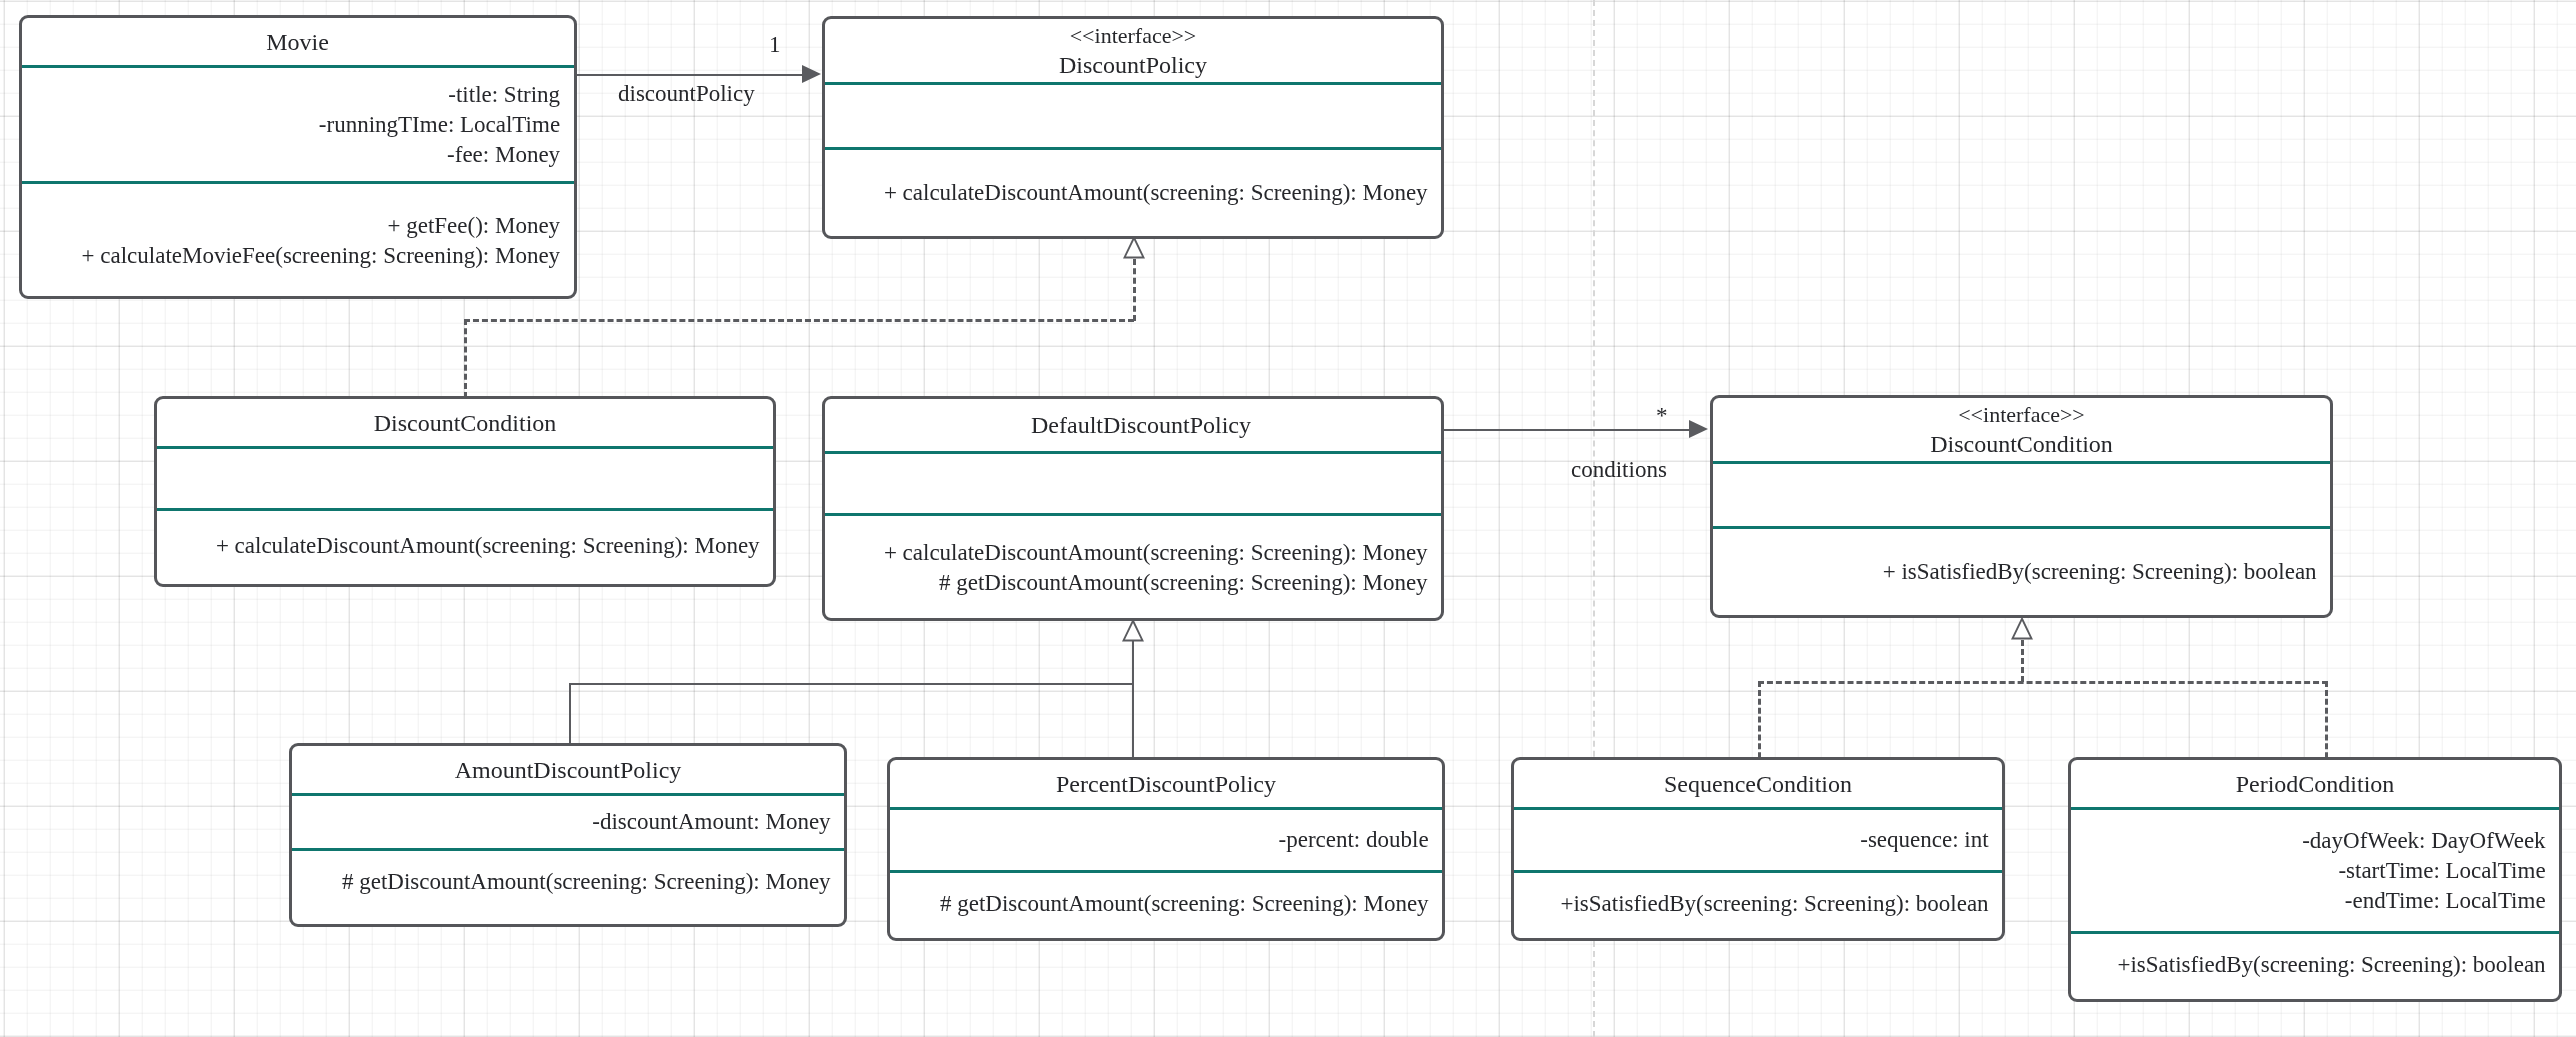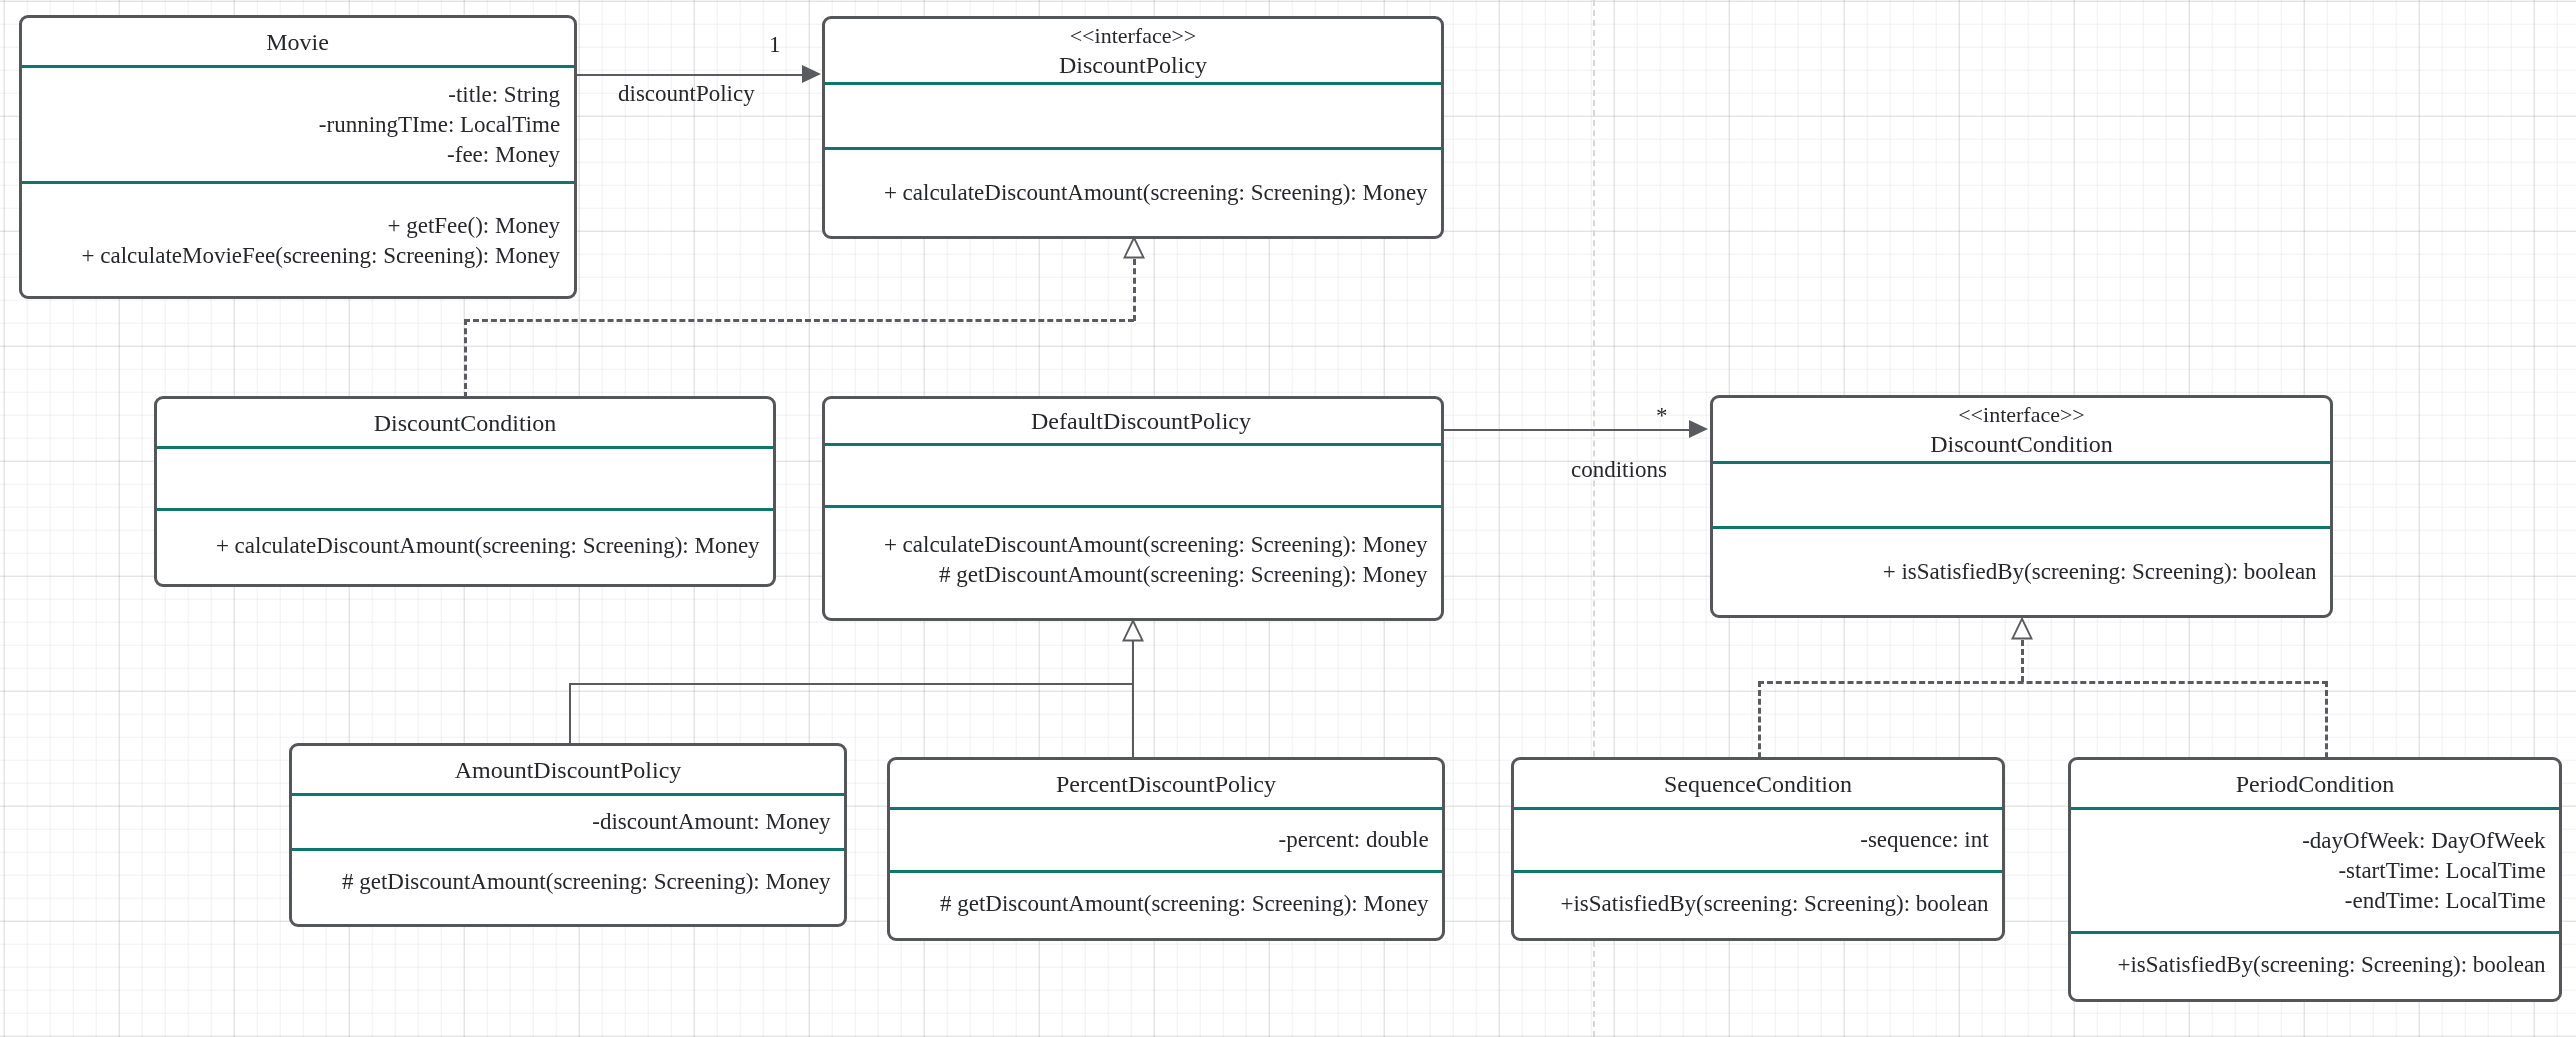--- a/index.html
+++ b/index.html
@@ -169,21 +169,21 @@
     <div class="uml-sec uml-title" style="height:47px;">
       <span>DiscountCondition</span>
     </div>
     <div class="uml-sec empty-sec" style="height:62px;"></div>
     <div class="uml-sec uml-lines" style="height:73px;">
       <div class="row">+ calculateDiscountAmount(screening: Screening): Money</div>
     </div>
   </div>
 
   <div class="uml-box" style="left:822px; top:396px; width:622px; height:225px;">
-    <div class="uml-sec uml-title" style="height:44px;padding-left:16px;">
+    <div class="uml-sec uml-title" style="height:52px;padding-left:16px;">
       <span>DefaultDiscountPolicy</span>
     </div>
     <div class="uml-sec empty-sec" style="height:62px;"></div>
     <div class="uml-sec uml-lines" style="height:107px;">
       <div class="row">+ calculateDiscountAmount(screening: Screening): Money</div>
       <div class="row"># getDiscountAmount(screening: Screening): Money</div>
     </div>
   </div>
 
   <div class="uml-box" style="left:1710px; top:395px; width:623px; height:223px;">

